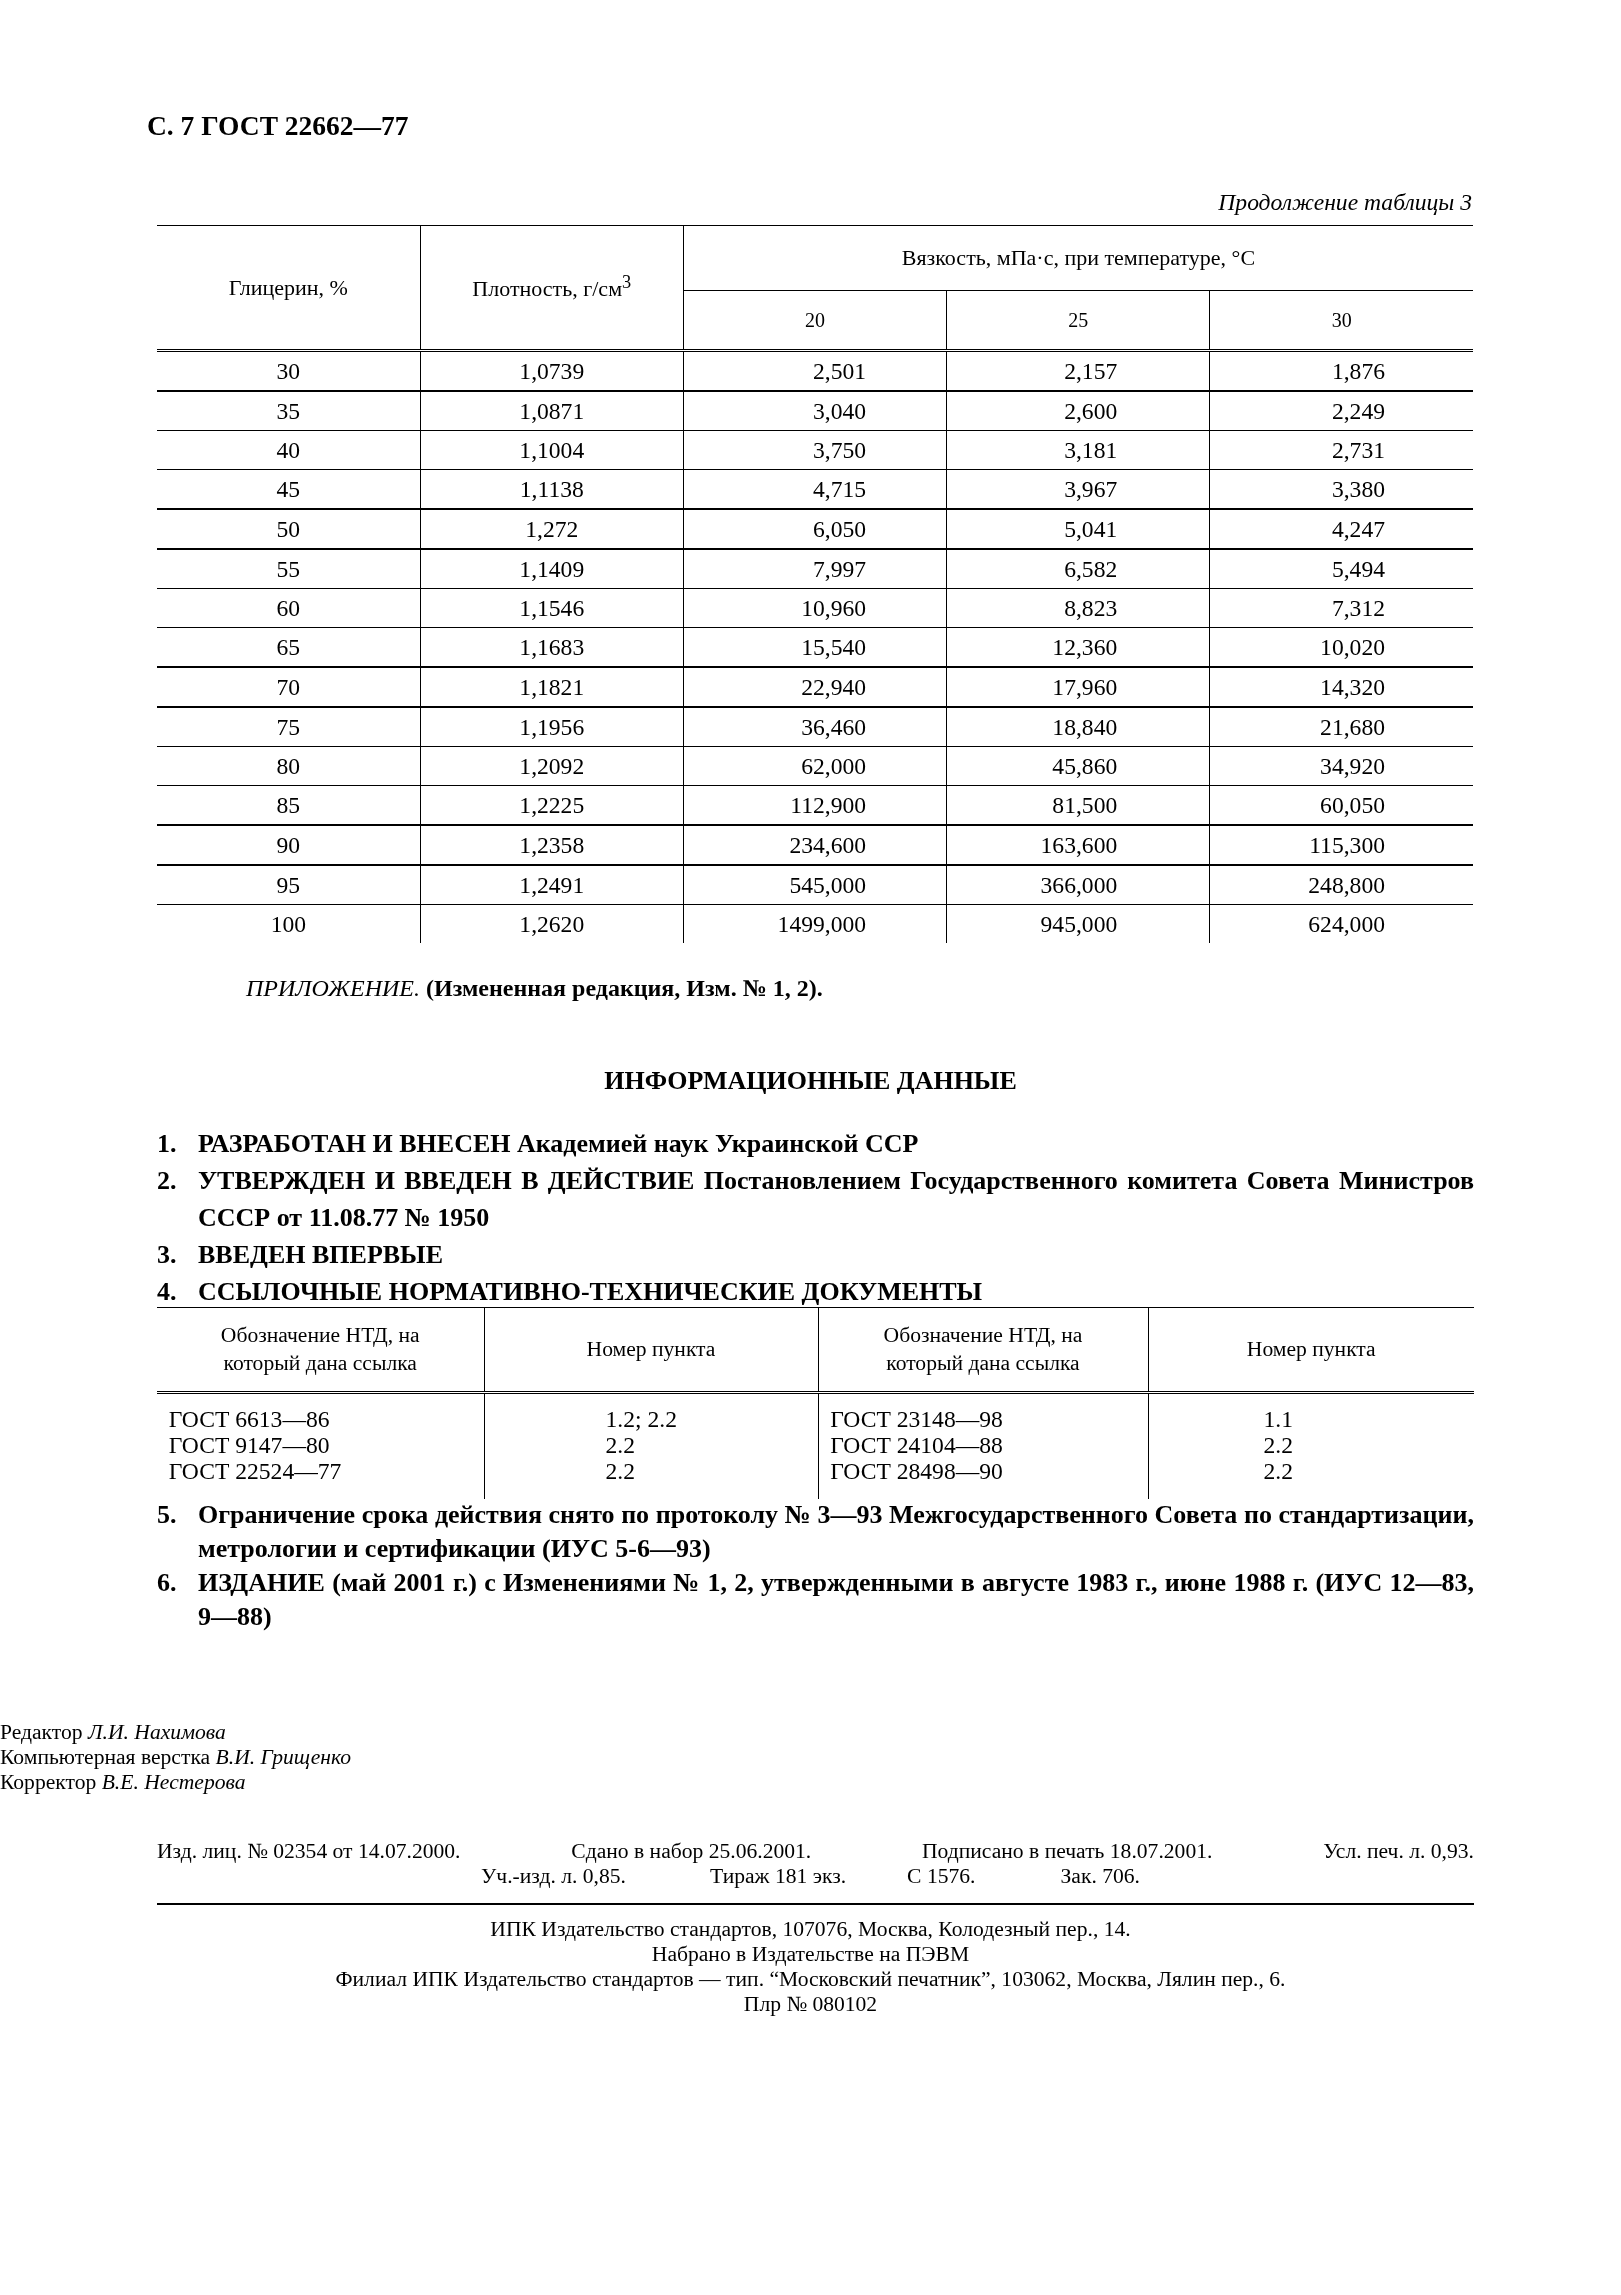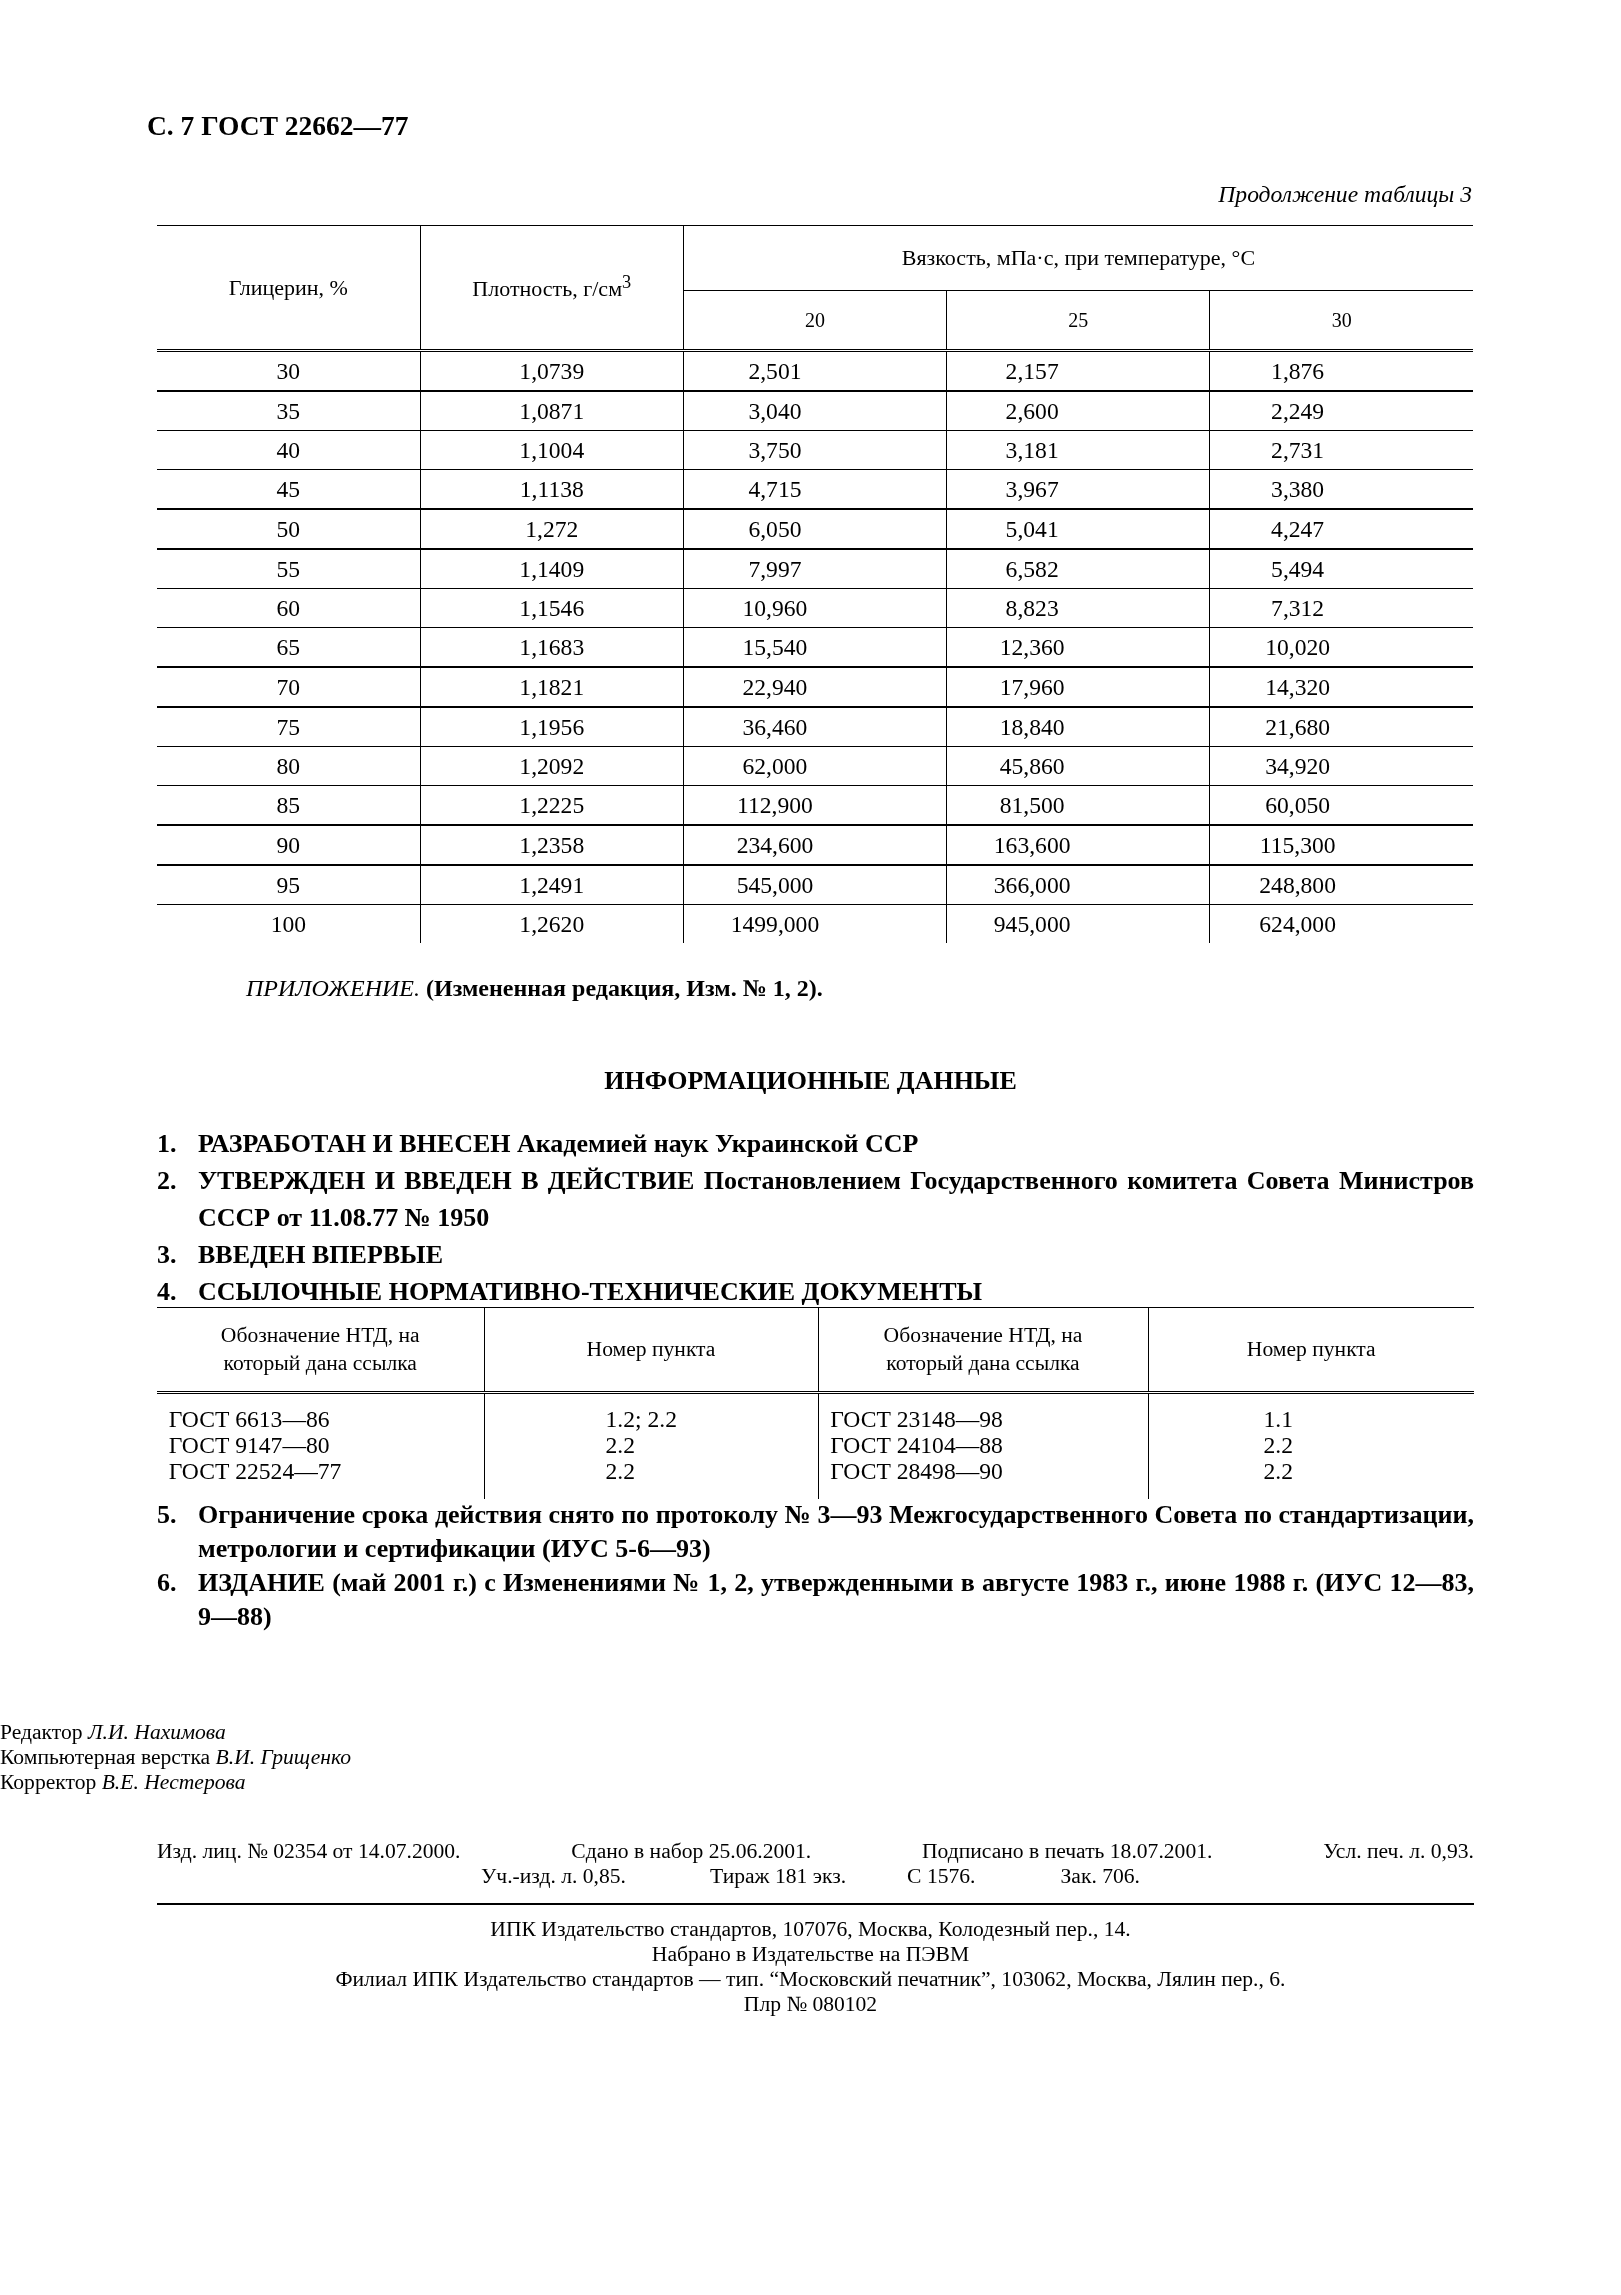--- a/index.html
+++ b/index.html
@@ -1,37 +1,37 @@
 <!DOCTYPE html>
 <html style="font-size:10.5px"><head>
 <meta charset="utf-8">
 <style>
   html, body { margin: 0; padding: 0; background: #ffffff; }
   body { width: 1621px; height: 2295px; position: relative; overflow: hidden;
          font-family: "Liberation Serif", "DejaVu Serif", serif; color: #000; }
   .abs { position: absolute; }
   .page-header { left: 147px; top: 110px; font-size: 27.5px; font-weight: bold; }
-  .cont-label { right: 149px; top: 181px; font-size: 23.6px; font-style: italic; }
+  .cont-label { right: 149px; top: 189px; font-size: 23.6px; font-style: italic; }
 
   
   .main-table { position: absolute; left: 157px; top: 225px; width: 1316px; border-collapse: collapse; }
   .main-table th, .main-table td { font-weight: normal; text-align: center; padding: 0; }
   .main-table thead tr.h1 th { height: 64px; font-size: 22px; text-align: center; }
   .main-table thead tr.h2 th { height: 58px; font-size: 20px; }
   .main-table thead { border-top: 1.3px solid #000; }
   .main-table thead th { border-left: 0.7px solid #000; }
   .main-table thead th:first-child { border-left: none; }
   .main-table thead tr.h2 th { border-top: 1.3px solid #000; }
   .main-table thead tr.h2 th:first-child { border-left: 0.7px solid #000; }
   .main-table tbody { border-top: 3.9px double #000; }
   .main-table tbody td { height: 38px; font-size: 23.6px; border-left: 0.7px solid #000; border-top: 0.7px solid #000; }
   .main-table tbody td:first-child { border-left: none; }
   .main-table tbody tr:first-child td { border-top: none; }
   .main-table tbody tr.thick td { border-top: 2px solid #000; }
-  .main-table td.num { text-align: center; padding-right: 80px; margin-top: 36px; }
+  .main-table td.num { text-align: right; padding-right: 80px; margin-top: 36px; }
   .main-table td.num.c4 { padding-right: 92px; }
   .main-table td.num.c5 { padding-right: 88px; }
   .col1 { width: 263px; } .col2 { width: 263px; } .col3 { width: 263px; }
   .col4 { width: 263px; } .col5 { width: 263px; }
 
   .appendix-note { left: 246px; top: 975px; font-size: 24px; }
   .appendix-note .it { font-style: italic; }
   .appendix-note .b { font-weight: bold; }
 
   .info-title { left: 0; width: 1621px; top: 1066px; text-align: center; font-size: 26px; font-weight: bold; }

